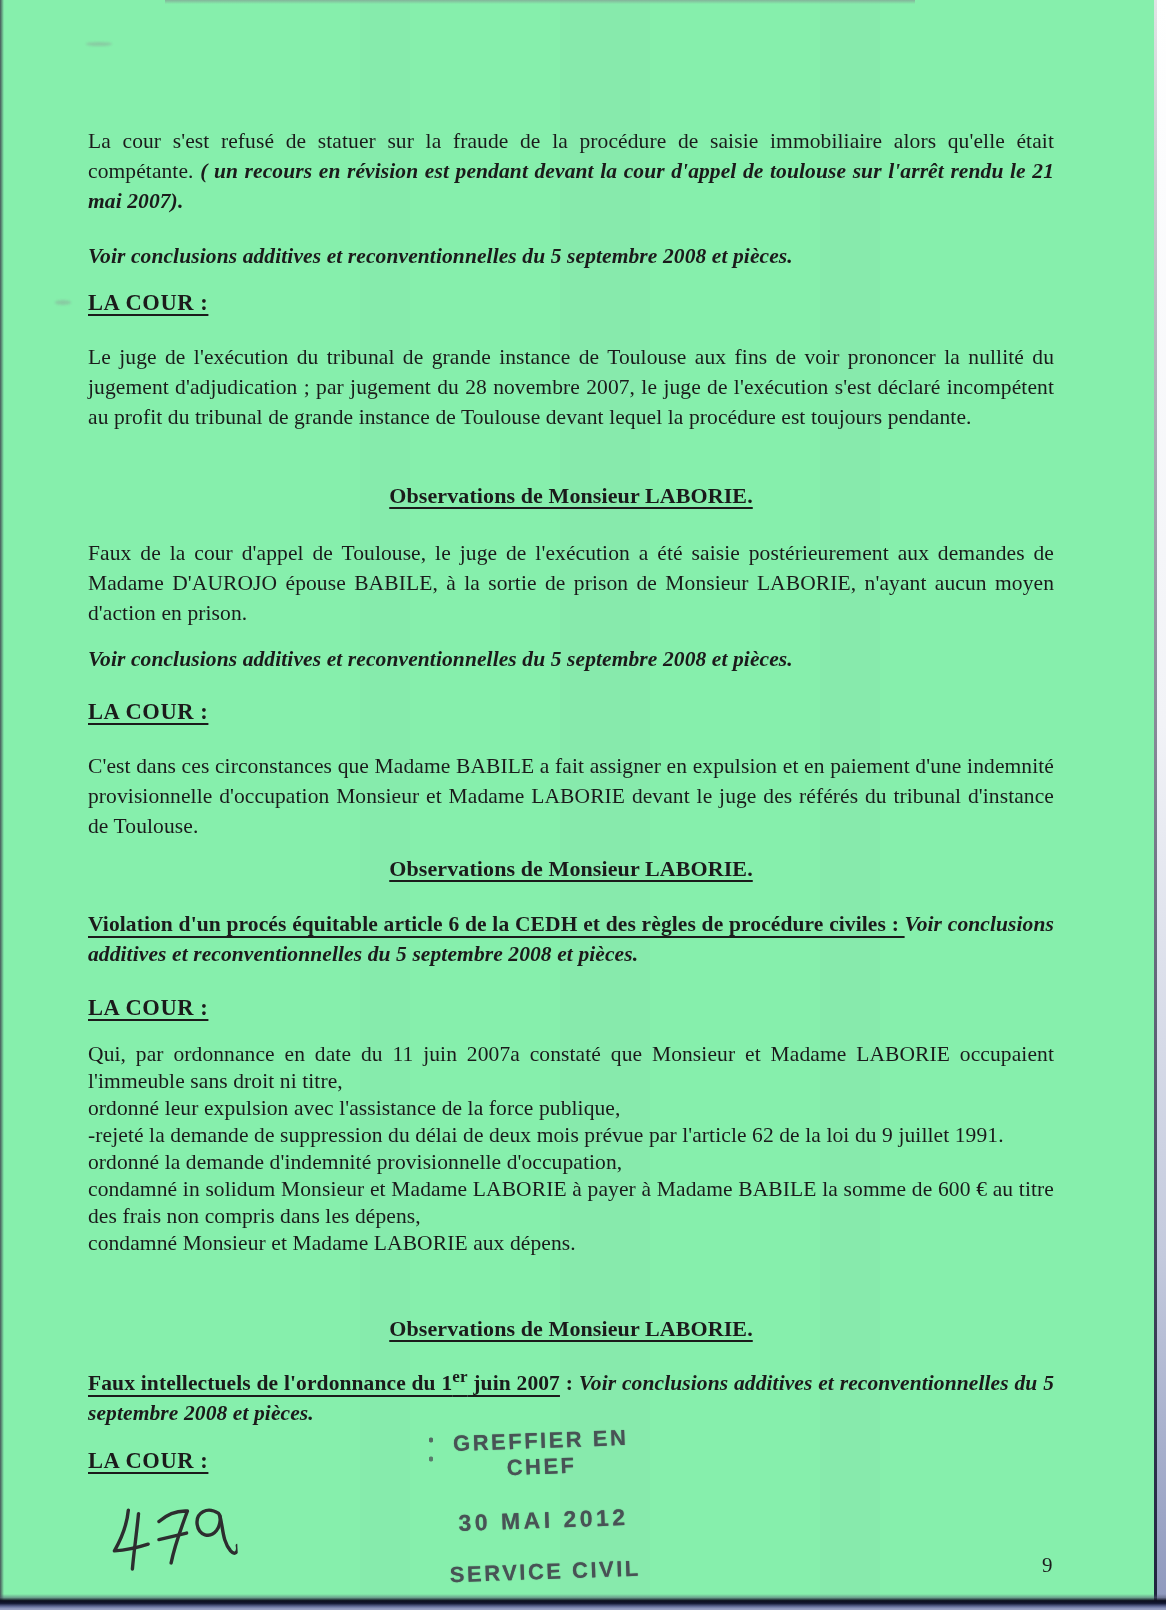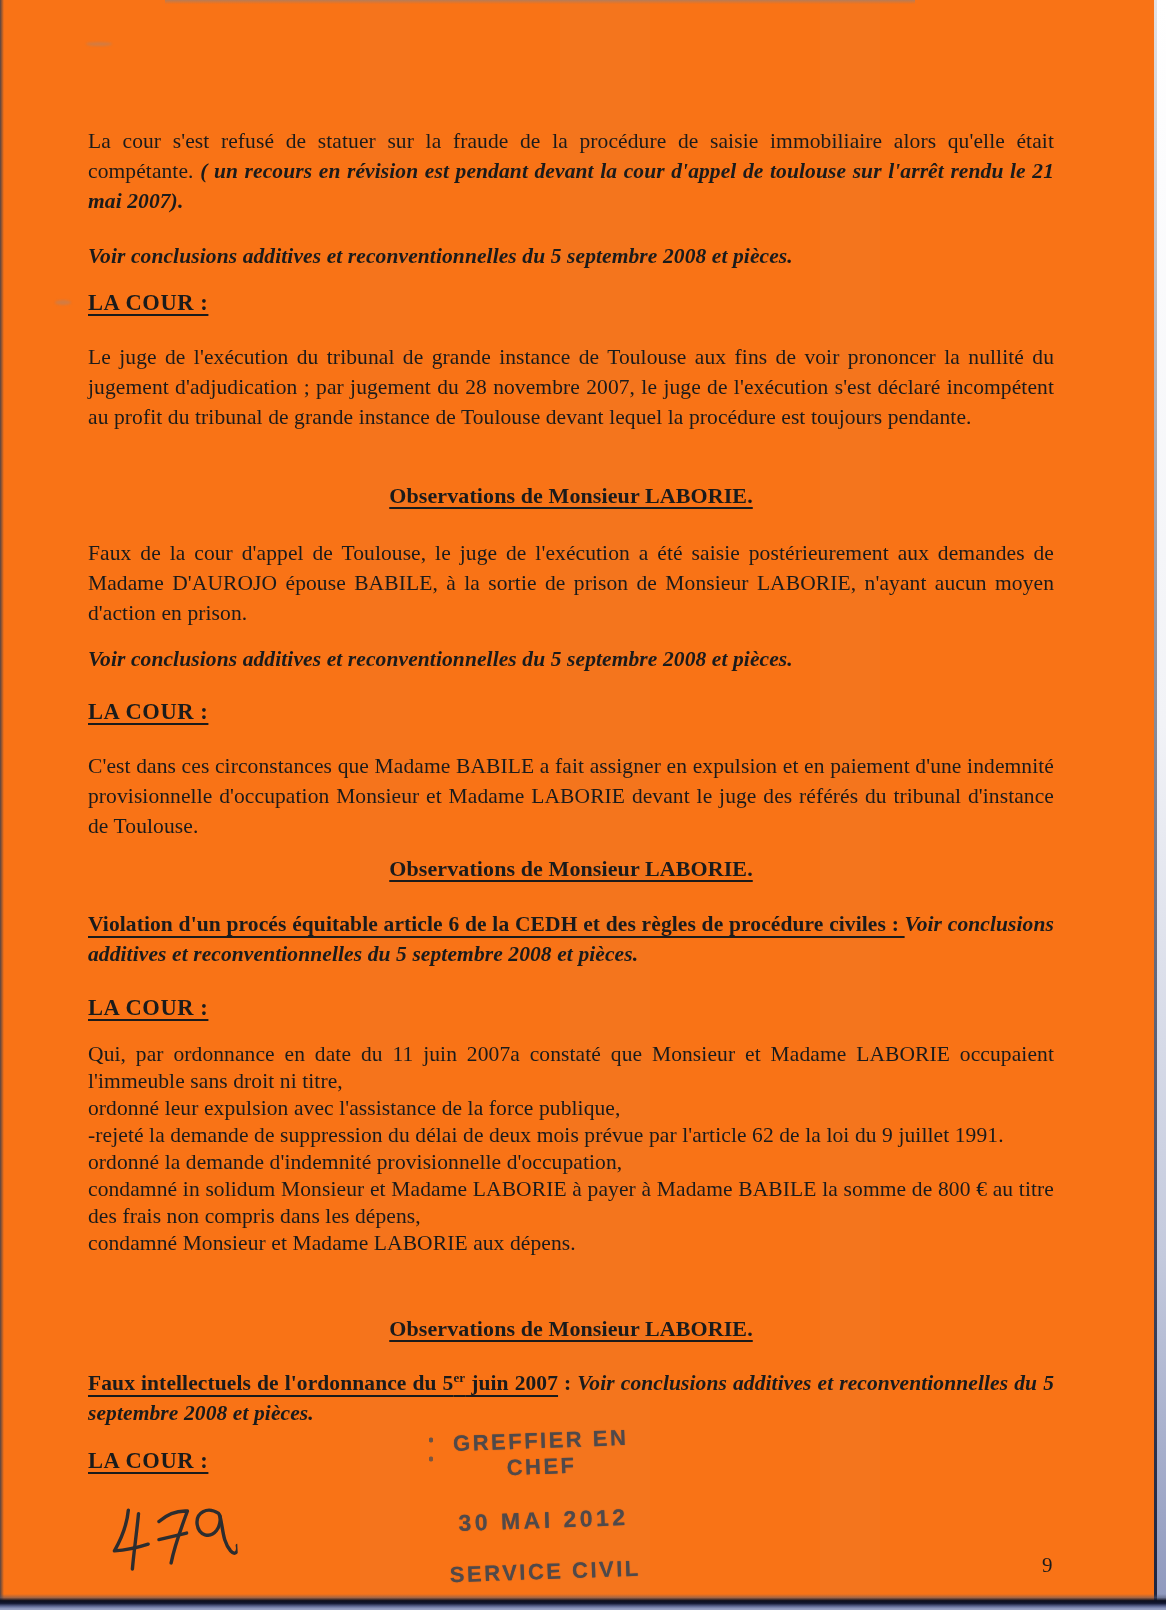--- a/index.html
+++ b/index.html
@@ -4,21 +4,21 @@
 <style>
   html, body { margin:0; padding:0; }
   body {
     width:1166px; height:1610px;
     background:#fcfcfb;
     font-family:"Liberation Serif", serif;
     color:#1b1b1b;
     position:relative;
     overflow:hidden;
   }
-  .page { position:absolute; inset:0; background:#f97316; }
+  .page { position:absolute; inset:0; background:#86efac; }
 
   
   .scan-band { position:absolute; top:0; bottom:0; pointer-events:none; }
   .band-a { left:560px; width:90px;  background:rgba(160,160,168,0.05); }
   .band-b { left:820px; width:60px;  background:rgba(160,160,168,0.05); }
   .band-c { left:360px; width:50px;  background:rgba(160,160,168,0.04); }
   .edge-top {
     position:absolute; top:0; left:165px; width:750px; height:4px;
     background:linear-gradient(to bottom, rgba(130,132,140,0.55), rgba(130,132,140,0));
     filter:blur(0.6px);
@@ -57,21 +57,21 @@
     font-weight:bold; font-size:22.5px; letter-spacing:0.6px;
     text-decoration:underline; text-decoration-thickness:2.2px; text-underline-offset:4px;
   }
   .obs { text-align:center; text-align-last:center; font-weight:bold; font-size:22px; }
   .obs .u { text-decoration:underline; text-decoration-thickness:2.2px; text-underline-offset:4px;margin-top:32px; }
   .violation .u, .fauxline .u {
     font-weight:bold;
     text-decoration:underline; text-decoration-thickness:2.2px; text-underline-offset:5px;
   }
   .tight { line-height:27px; }
-  sup.ord { font-size:13px; vertical-align:super; line-height:0; }
+  sup.ord { font-size:17px; vertical-align:super; line-height:0; }
 
   
   .stamp {
     position:absolute; left:418px; top:1428px; width:250px;
     transform:rotate(-2deg);
     font-family:"Liberation Sans", sans-serif;
     color:#43464e; text-align:center;
     text-shadow:0 0 1px rgba(67,70,78,0.75);
     opacity:0.92;
   }
@@ -131,30 +131,30 @@
     <span class="u">Violation d'un procés équitable article 6 de la CEDH et des règles de procédure civiles : </span><span class="bi">Voir conclusions additives et reconventionnelles du 5 septembre 2008 et pièces.</span>
   </div>
 
   <div class="block lacour" style="top:993px;">LA COUR :</div>
 
   <div class="block tight" style="top:1041px;">
     <div>Qui, par ordonnance en date du 11 juin 2007a constaté que Monsieur et Madame LABORIE occupaient l'immeuble sans droit ni titre,</div>
     <div>ordonné leur expulsion avec l'assistance de la force publique,</div>
     <div>-rejeté la demande de suppression du délai de deux mois prévue par l'article 62 de la loi du 9 juillet 1991.</div>
     <div>ordonné la demande d'indemnité provisionnelle d'occupation,</div>
-    <div>condamné in solidum Monsieur et Madame LABORIE à payer à Madame BABILE la somme de 800 € au titre des frais non compris dans les dépens,</div>
+    <div>condamné in solidum Monsieur et Madame LABORIE à payer à Madame BABILE la somme de 600 € au titre des frais non compris dans les dépens,</div>
     <div>condamné Monsieur et Madame LABORIE aux dépens.</div>
   </div>
 
   <div class="block obs" style="top:1314px;">
     <span class="u">Observations de Monsieur LABORIE.</span>
   </div>
 
   <div class="block fauxline" style="top:1368px;">
-    <span class="u"><span>Faux intellectuels de l'ordonnance du 5</span><sup class="ord">er</sup><span> juin 2007</span></span><span style="font-weight:bold;"> : </span><span class="bi">Voir conclusions additives et reconventionnelles du 5 septembre 2008 et pièces.</span>
+    <span class="u"><span>Faux intellectuels de l'ordonnance du 1</span><sup class="ord">er</sup><span> juin 2007</span></span><span style="font-weight:bold;"> : </span><span class="bi">Voir conclusions additives et reconventionnelles du 5 septembre 2008 et pièces.</span>
   </div>
 
   <div class="block lacour" style="top:1446px;">LA COUR :</div>
 
   <div class="stamp">
     <div class="stamp-l1">GREFFIER EN CHEF</div>
     <div class="stamp-l2">30 MAI 2012</div>
     <div class="stamp-l3">SERVICE CIVIL</div>
   </div>
   <div class="stamp-mark"></div>

